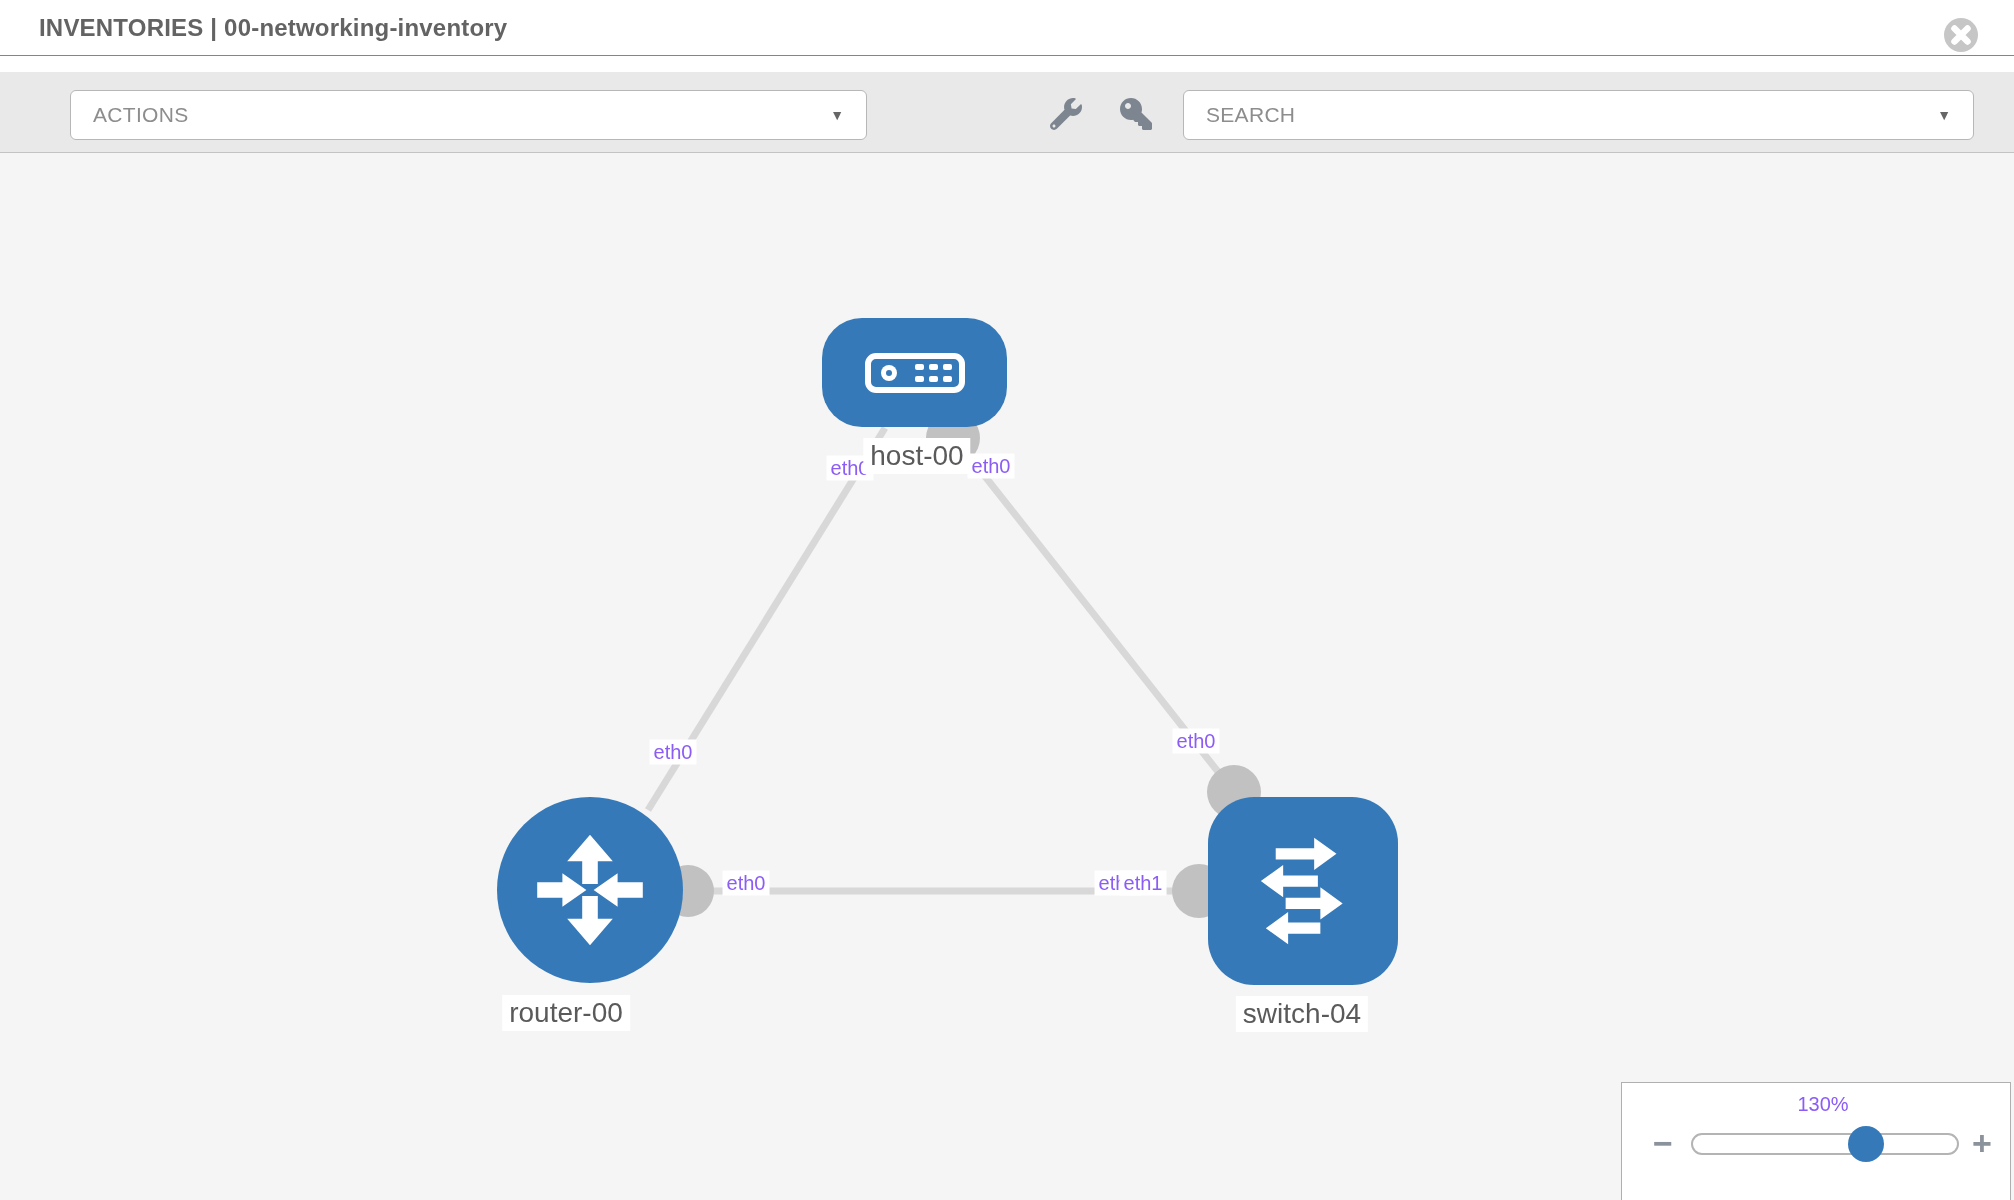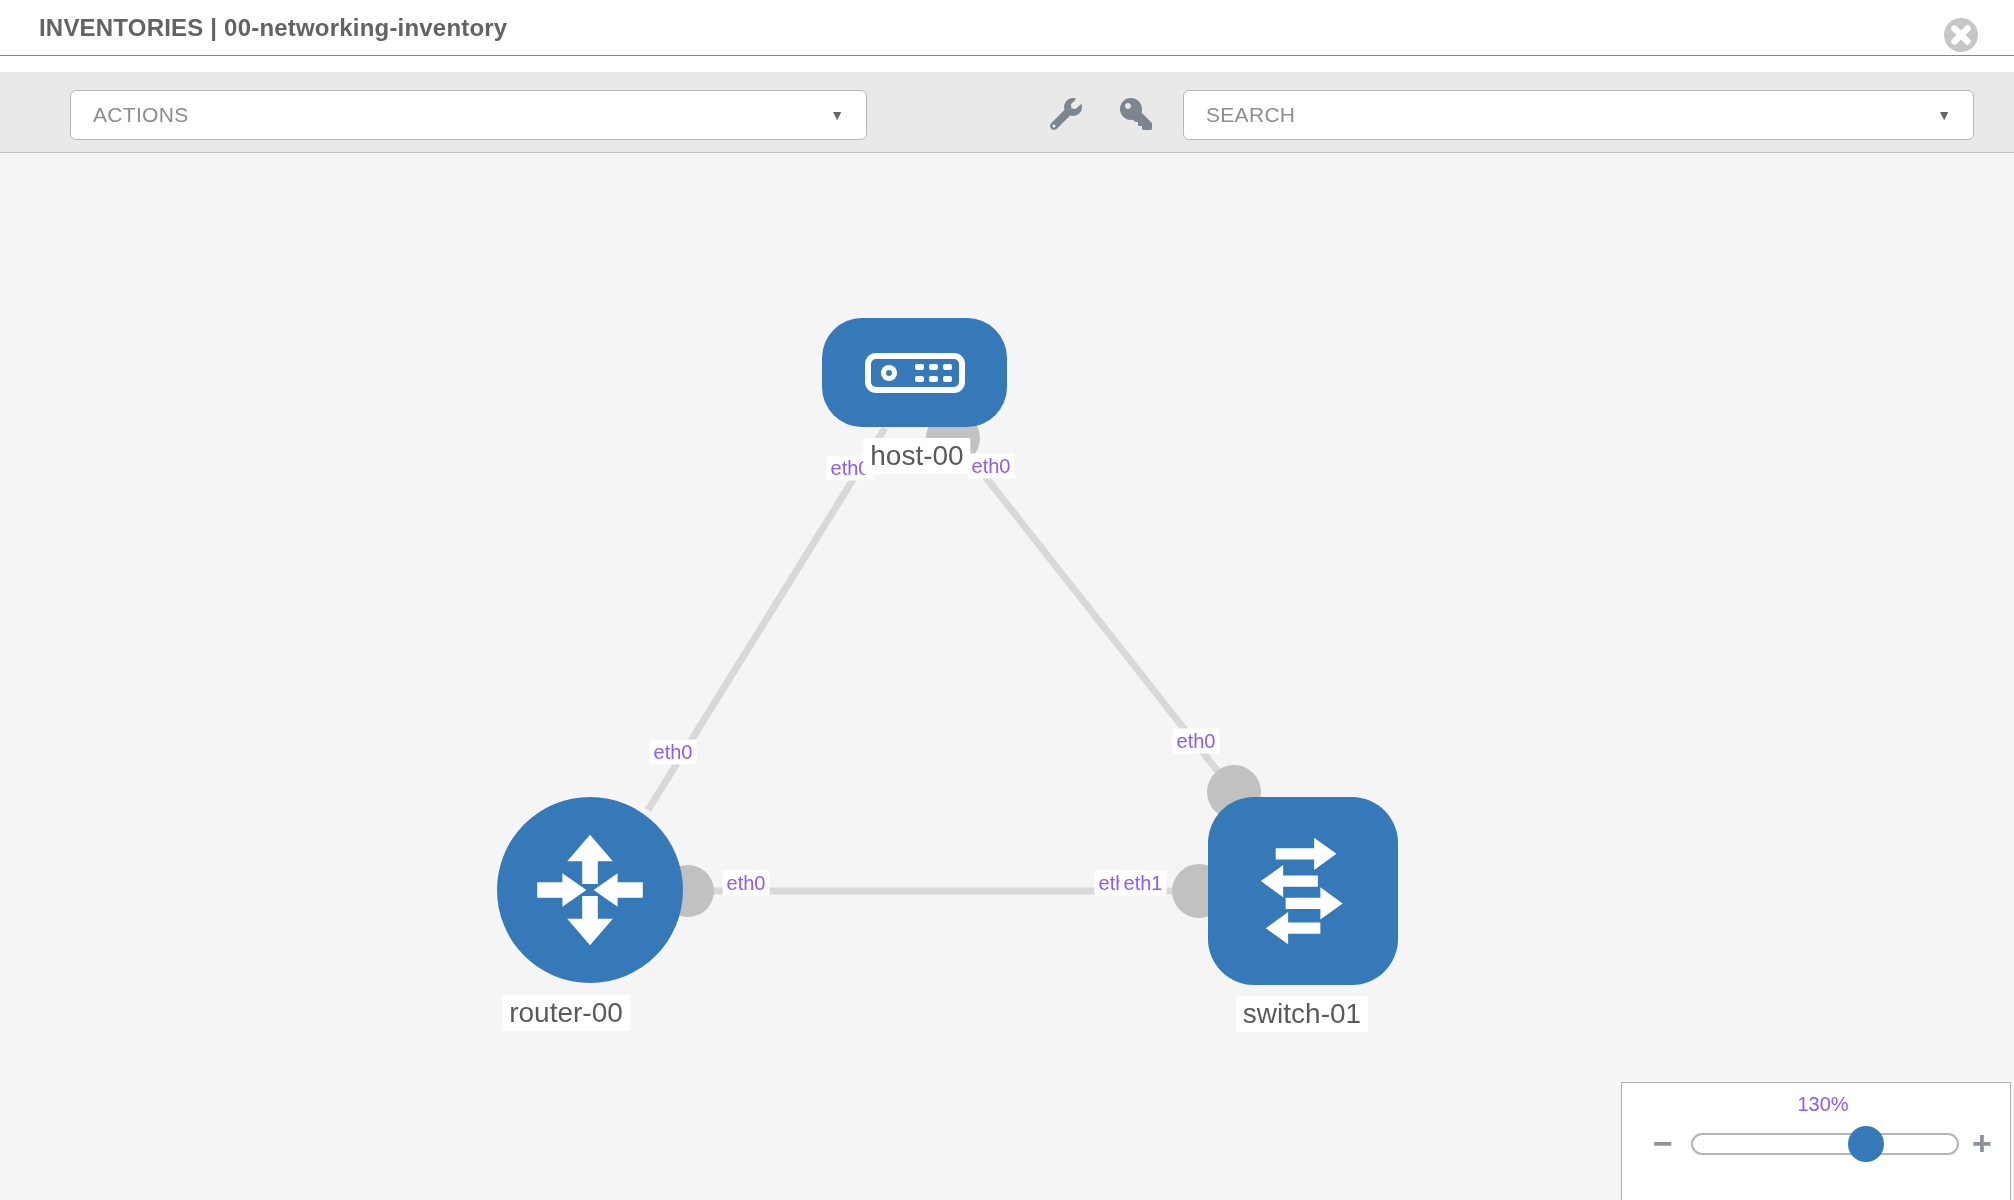--- a/index.html
+++ b/index.html
@@ -186,21 +186,21 @@
           <path d="M77 20 L59 7 L59 15.5 L28 15.5 L28 24.5 L59 24.5 L59 33 Z"></path>
           <path d="M16 42 L34 29 L34 37.5 L62 37.5 L62 46.5 L34 46.5 L34 55 Z"></path>
           <path d="M82 60 L64 47 L64 55.5 L36 55.5 L36 64.5 L64 64.5 L64 73 Z"></path>
           <path d="M20 80 L38 67 L38 75.5 L64 75.5 L64 84.5 L38 84.5 L38 93 Z"></path>
         </g>
       </svg>
     </div>
 
     <div class="node-label lbl-host">host-00</div>
     <div class="node-label lbl-router">router-00</div>
-    <div class="node-label lbl-switch">switch-01</div>
+    <div class="node-label lbl-switch">switch-04</div>
 
     <div class="iface-label if-0">eth0</div>
     <div class="iface-label if-1">eth0</div>
     <div class="iface-label if-2">eth0</div>
     <div class="iface-label if-3">eth0</div>
     <div class="iface-label if-4">eth0</div>
     <div class="iface-label if-5">eth0</div>
     <div class="iface-label if-6">eth1</div>
 
     <div class="zoom-panel">

